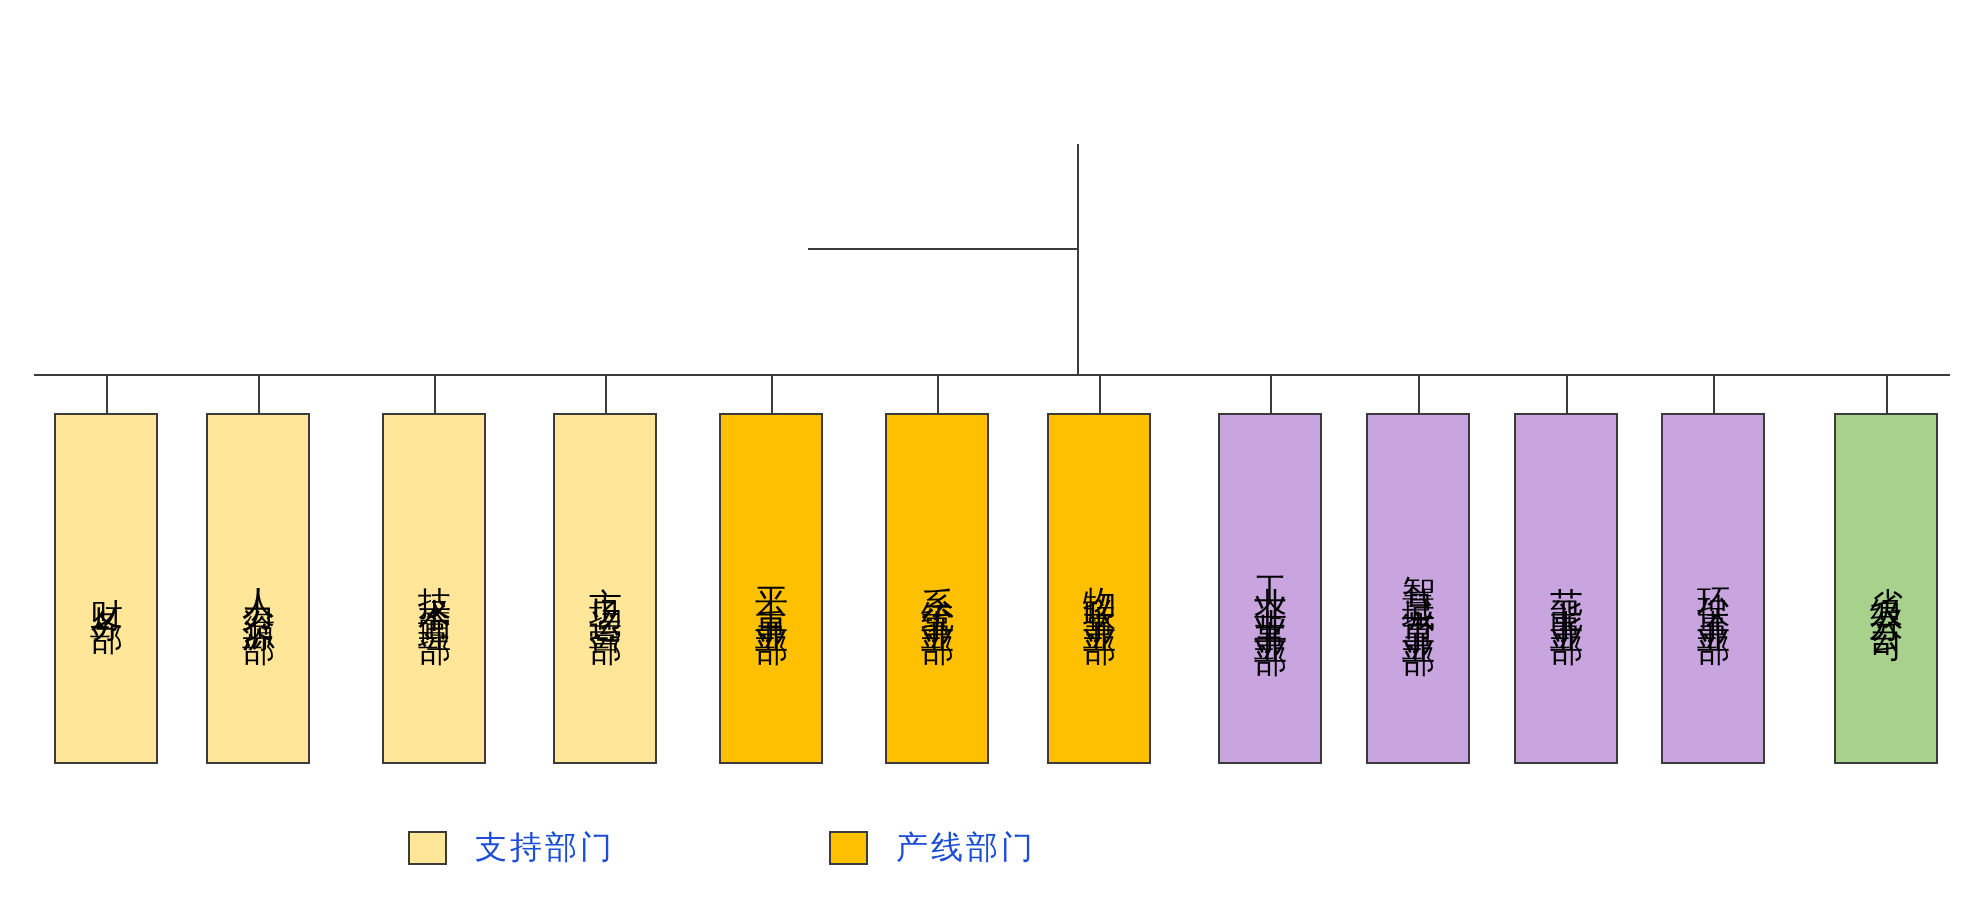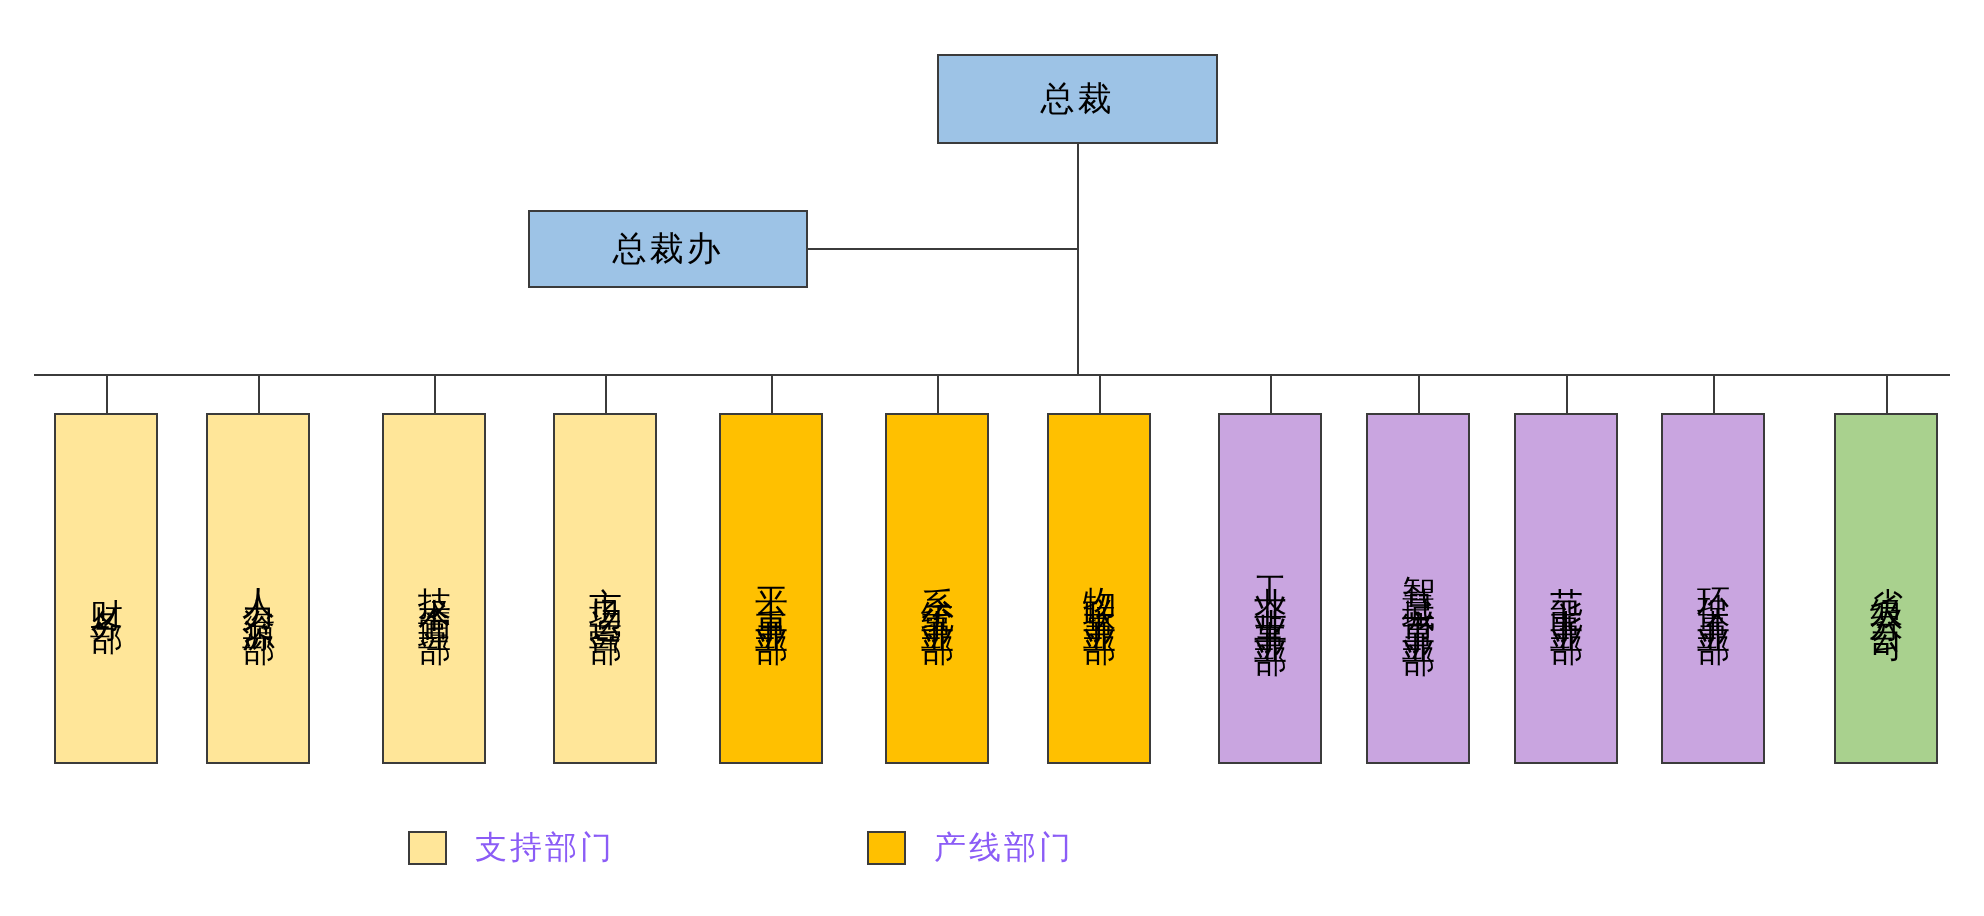--- a/index.html
+++ b/index.html
@@ -68,21 +68,21 @@
   .legend-item { position: absolute; top: 0; display: flex; align-items: center; gap: 28px; }
   .swatch {
     width: 39px;
     height: 34px;
     border: 2px solid #3b3b3b;
     display: inline-block;
     flex: 0 0 auto;
   }
   .legend-label {
     font-size: 32px;
-    color: #8b5cf6;
+    color: #1d4ed8;
     letter-spacing: 3px;
     white-space: nowrap;
   }
 </style>
 </head>
 <body>
 
 <div class="canvas">
 
   <div class="line v" id="stem"></div>
@@ -95,26 +95,20 @@
   <div class="line v drop" style="left:605px"></div>
   <div class="line v drop" style="left:771px"></div>
   <div class="line v drop" style="left:937px"></div>
   <div class="line v drop" style="left:1099px"></div>
   <div class="line v drop" style="left:1270px"></div>
   <div class="line v drop" style="left:1418px"></div>
   <div class="line v drop" style="left:1566px"></div>
   <div class="line v drop" style="left:1713px"></div>
   <div class="line v drop" style="left:1886px"></div>
 
-  <div class="node root">
-    <span>总裁</span>
-  </div>
-  <div class="node office">
-    <span>总裁办</span>
-  </div>
 
   <div class="dept support" style="left:54px">
     <span>财务部</span>
   </div>
   <div class="dept support" style="left:206px">
     <span>人力资源部</span>
   </div>
   <div class="dept support" style="left:382px">
     <span>技术管理部</span>
   </div>
@@ -144,19 +138,19 @@
   </div>
   <div class="dept branch" style="left:1834px">
     <span>省级分公司</span>
   </div>
 
   <div class="legend">
     <div class="legend-item" style="left:408px">
       <span class="swatch support"></span>
       <span class="legend-label">支持部门</span>
     </div>
-    <div class="legend-item" style="left:867px">
+    <div class="legend-item" style="left:829px">
       <span class="swatch product"></span>
       <span class="legend-label">产线部门</span>
     </div>
   </div>
 
 </div>
 
 </body></html>

